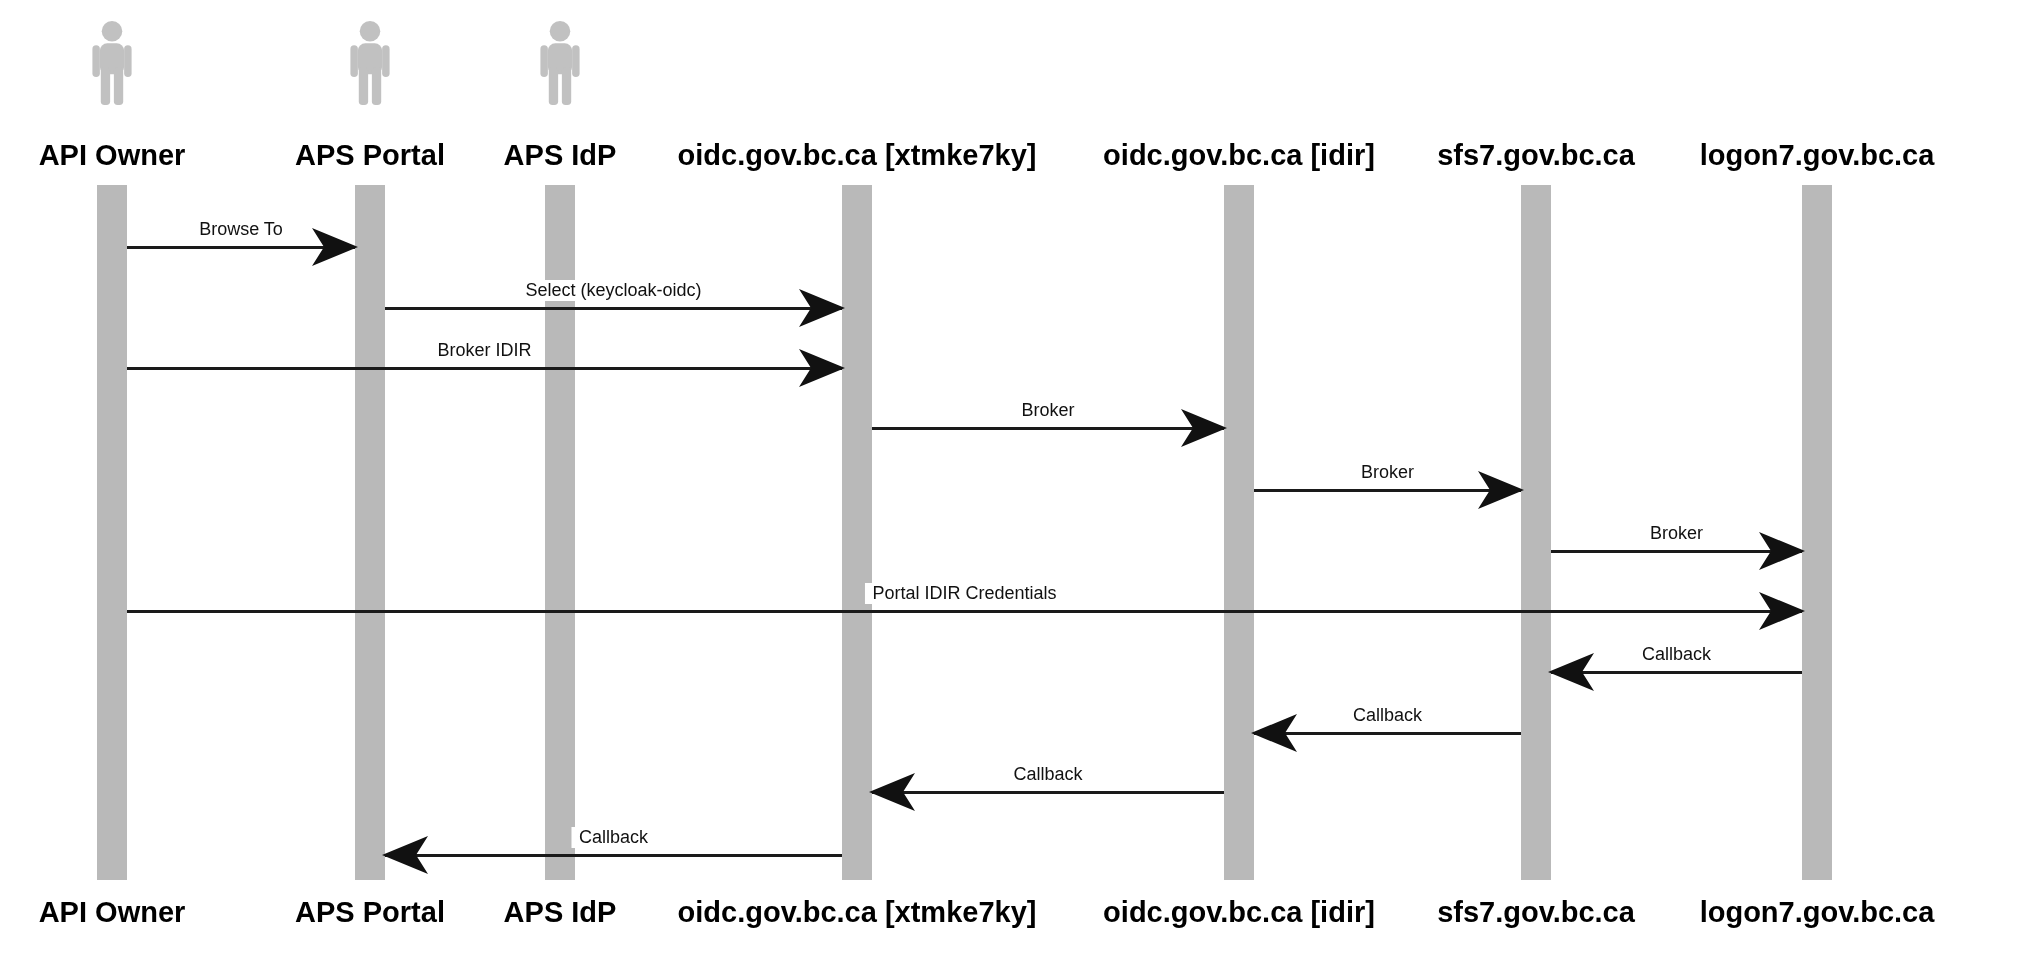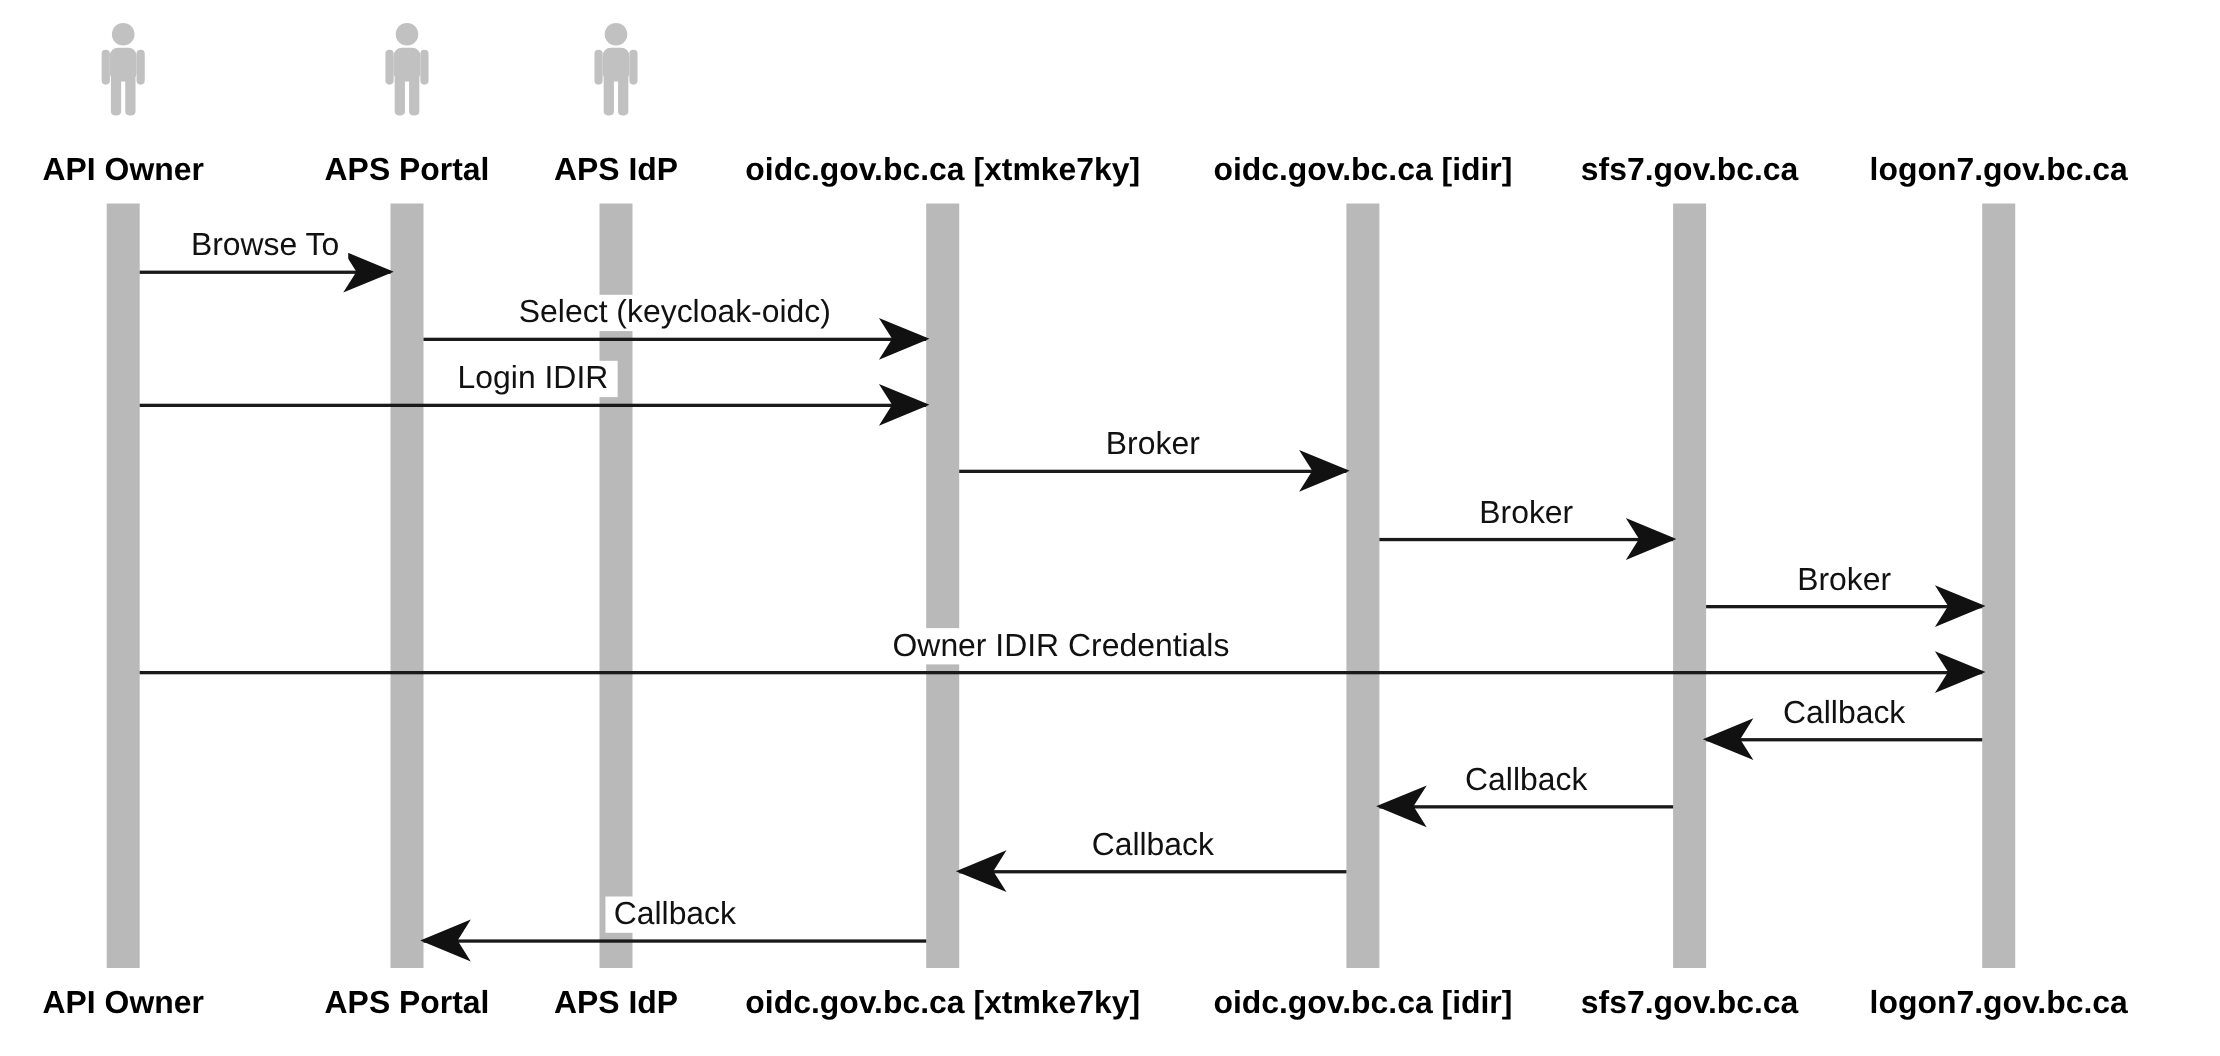--- a/index.html
+++ b/index.html
@@ -39,21 +39,21 @@
     height:3px;background:#1a1a1a;
   }
   .msg .head{position:absolute;top:-20px;width:50px;height:40px;}
   .msg.dir-r .head{right:-3px;}
   .msg.dir-l .head{left:-3px;}
   .msg .lbl{
     position:absolute;left:50%;transform:translateX(-50%);
     bottom:7px;
     background:#ffffff;
     padding:0 8px;
-    font-size:29px;color:#111;
+    font-size:18px;color:#111;
     white-space:nowrap;line-height:1.15;
   }
 </style>
 </head>
 <body>
 
 <div class="canvas">
 
   <svg class="person" style="left:84px" viewBox="0 0 60 92">
     <g fill="#c1c1c1">
@@ -116,21 +116,21 @@
         <path d="M50 20 L4 1 L16 20 L4 39 Z" fill="#111"></path>
       </svg>
     <span class="lbl">Select (keycloak-oidc)</span>
   </div>
 
   <div class="msg dir-r" style="left:127px;top:368px;width:715px">
     <div class="line"></div>
     <svg class="head" viewBox="0 0 50 40">
         <path d="M50 20 L4 1 L16 20 L4 39 Z" fill="#111"></path>
       </svg>
-    <span class="lbl">Login IDIR</span>
+    <span class="lbl">Broker IDIR</span>
   </div>
 
   <div class="msg dir-r" style="left:872px;top:428px;width:352px">
     <div class="line"></div>
     <svg class="head" viewBox="0 0 50 40">
         <path d="M50 20 L4 1 L16 20 L4 39 Z" fill="#111"></path>
       </svg>
     <span class="lbl">Broker</span>
   </div>
 
@@ -148,21 +148,21 @@
         <path d="M50 20 L4 1 L16 20 L4 39 Z" fill="#111"></path>
       </svg>
     <span class="lbl">Broker</span>
   </div>
 
   <div class="msg dir-r" style="left:127px;top:611px;width:1675px">
     <div class="line"></div>
     <svg class="head" viewBox="0 0 50 40">
         <path d="M50 20 L4 1 L16 20 L4 39 Z" fill="#111"></path>
       </svg>
-    <span class="lbl">Owner IDIR Credentials</span>
+    <span class="lbl">Portal IDIR Credentials</span>
   </div>
 
   <div class="msg dir-l" style="left:1551px;top:672px;width:251px">
     <div class="line"></div>
     <svg class="head" viewBox="0 0 50 40">
         <path d="M0 20 L46 1 L34 20 L46 39 Z" fill="#111"></path>
       </svg>
     <span class="lbl">Callback</span>
   </div>
 

